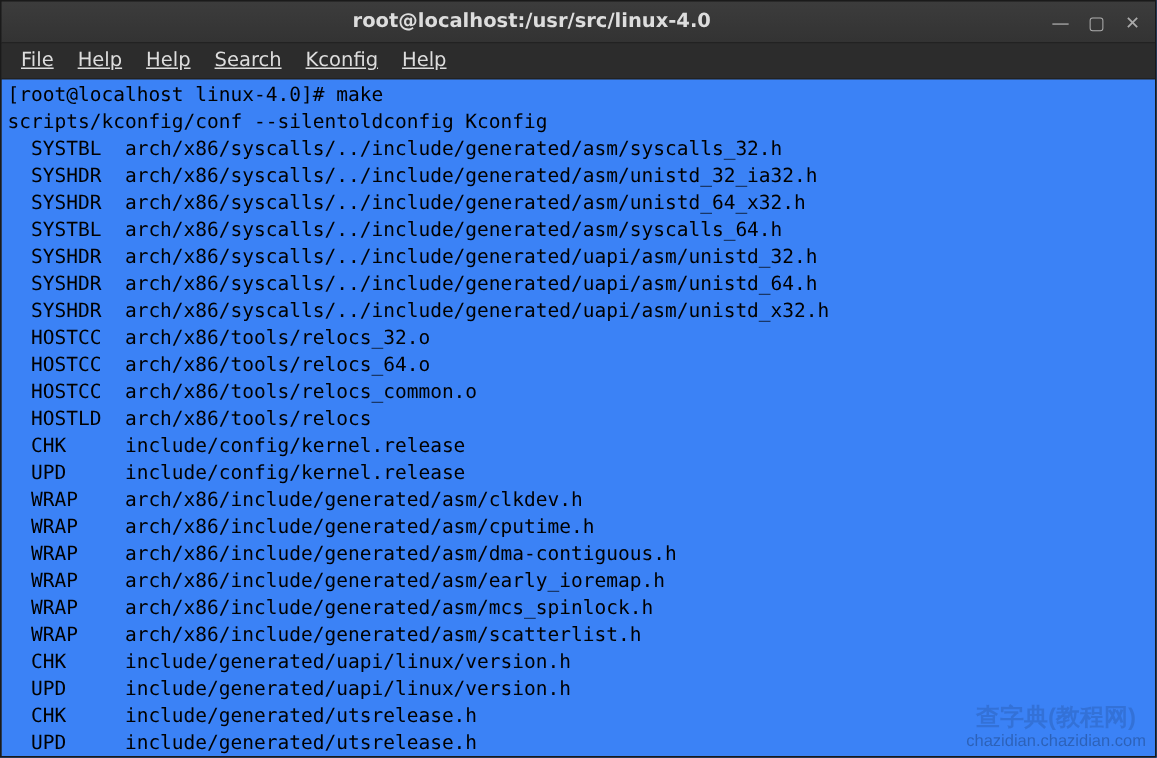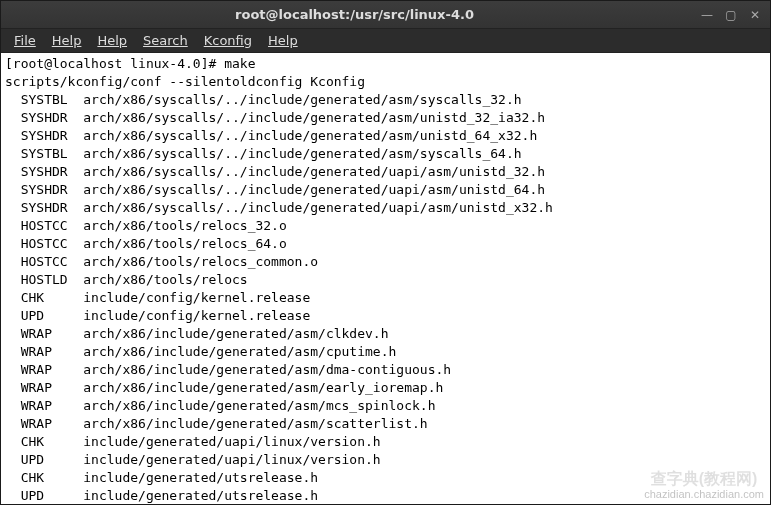--- a/index.html
+++ b/index.html
@@ -40,21 +40,21 @@
       border-bottom: 1px solid #222;
     }
     .menu-item {
       color: #ddd;
       font-size: 13px;
       padding: 3px 7px;
       cursor: pointer;
     }
     .menu-item .ul { text-decoration: underline; }
     .terminal {
-      background: #ffffff;
+      background: #3b82f6;
       color: #000;
       font-family: "DejaVu Sans Mono", "Liberation Mono", monospace;
       font-size: 13px;
       line-height: 18px;
       padding: 2px 4px;
       height: calc(505px - 28px - 24px);
       overflow: hidden;
       white-space: pre;
     }
     .term-line { white-space: pre; }

